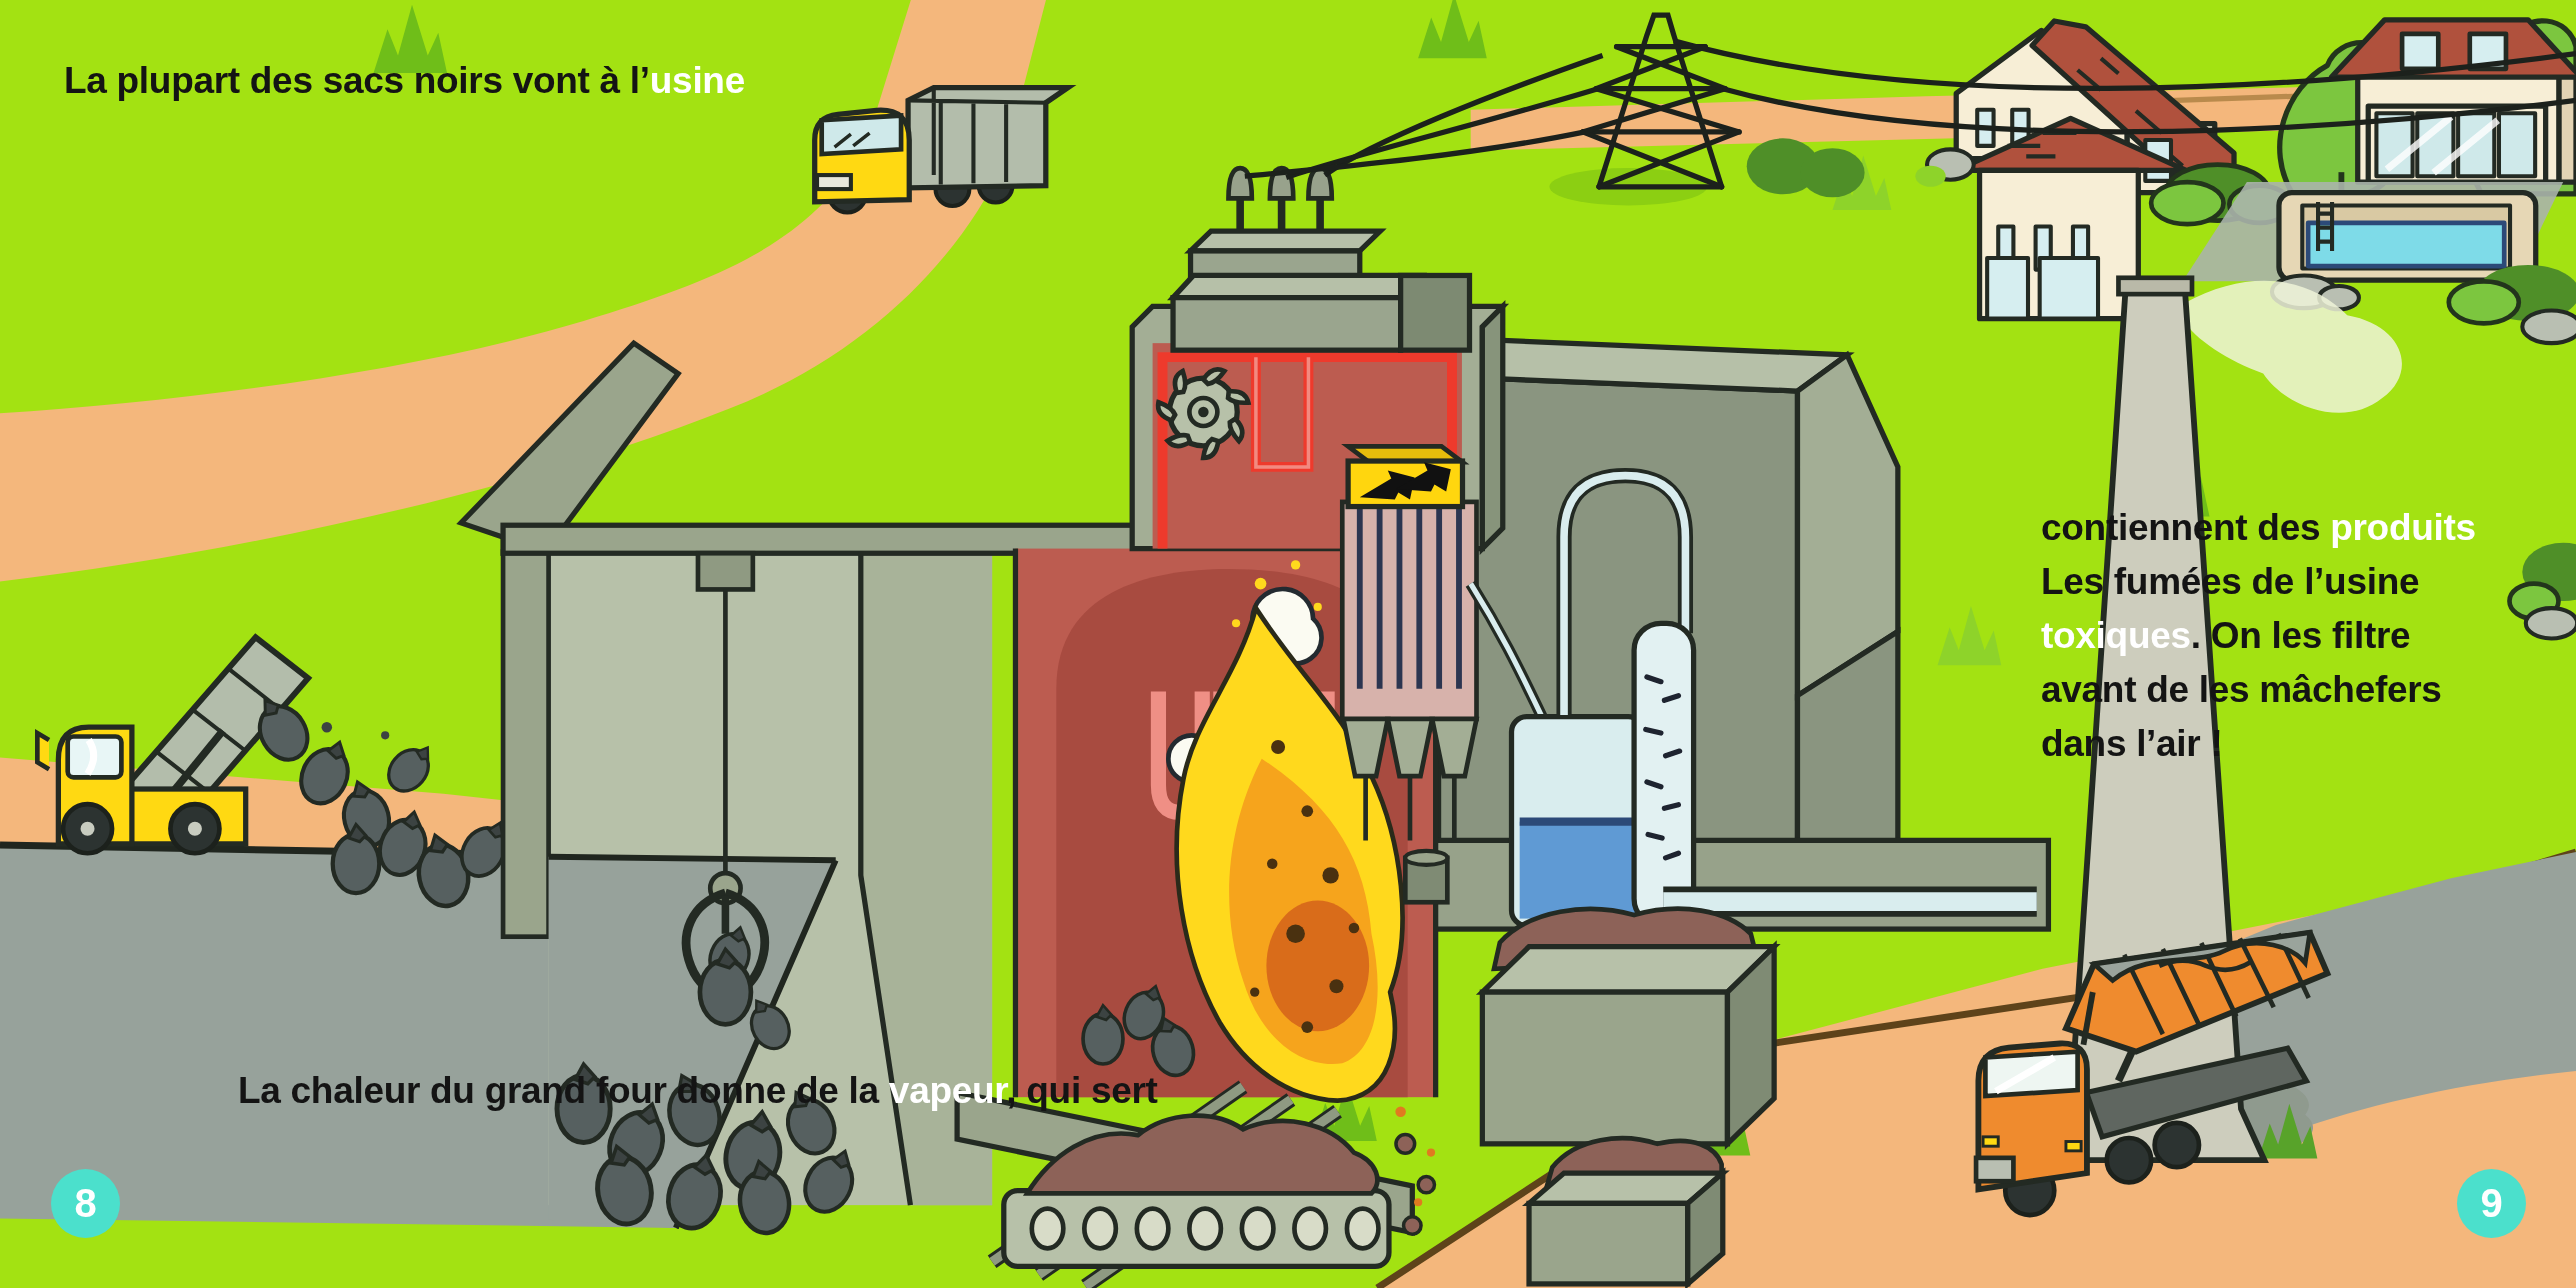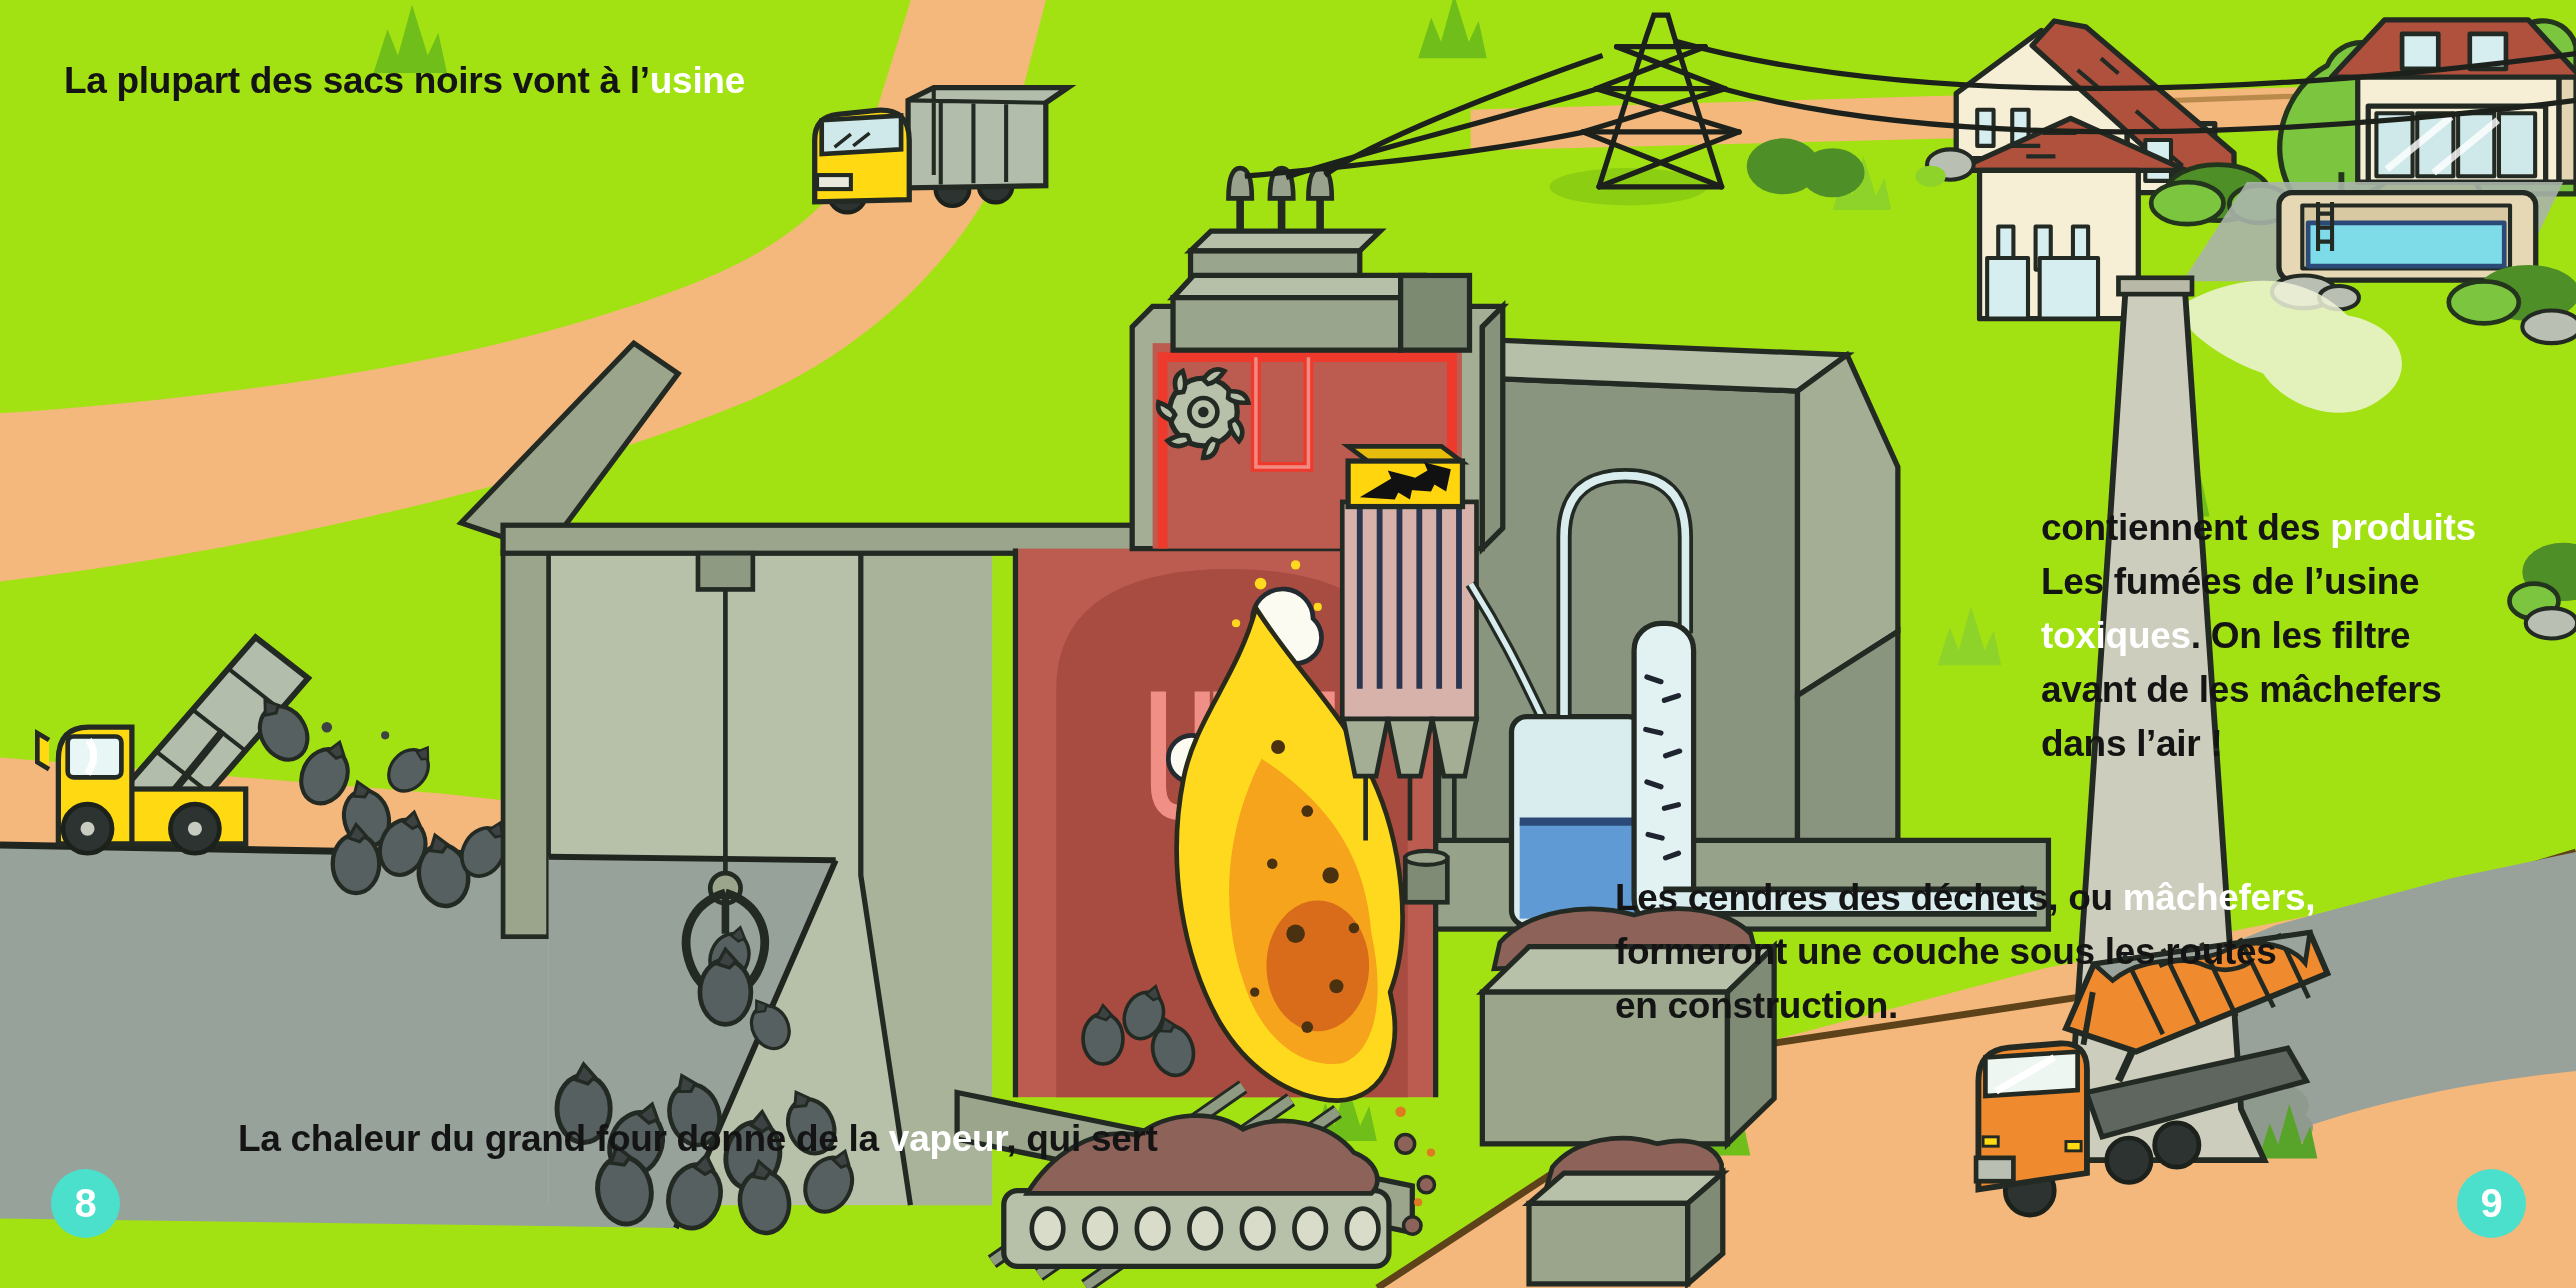--- a/index.html
+++ b/index.html
@@ -435,27 +435,22 @@
   </div>
 
   <div class="cap" style="left:2041px;top:501px;">
     <div><span>contiennent des </span><span class="hl">produits</span></div>
     <div><span>Les fumées de l’usine</span></div>
     <div><span class="hl">toxiques</span><span>. On les filtre</span></div>
     <div><span>avant de les mâchefers</span></div>
     <div><span>dans l’air !</span></div>
   </div>
 
-  <div class="cap" style="left:1615px;top:871px;">
-    <div><span>Les cendres des déchets, ou </span><span class="hl">mâchefers,</span></div>
-    <div><span>formeront une couche sous les routes</span></div>
-    <div><span>en construction.</span></div>
-  </div>
-
-  <div class="cap" style="left:238px;top:1112px;">
+
+  <div class="cap" style="left:238px;top:1064px;">
     <div><span>La chaleur du grand four donne de la </span><span class="hl">vapeur</span><span>, qui sert</span></div>
   </div>
 
   <div class="pagenum" style="left:51px;top:1169px;">
     <span>8</span>
   </div>
   <div class="pagenum" style="left:2457px;top:1169px;">
     <span>9</span>
   </div>
 </div>

